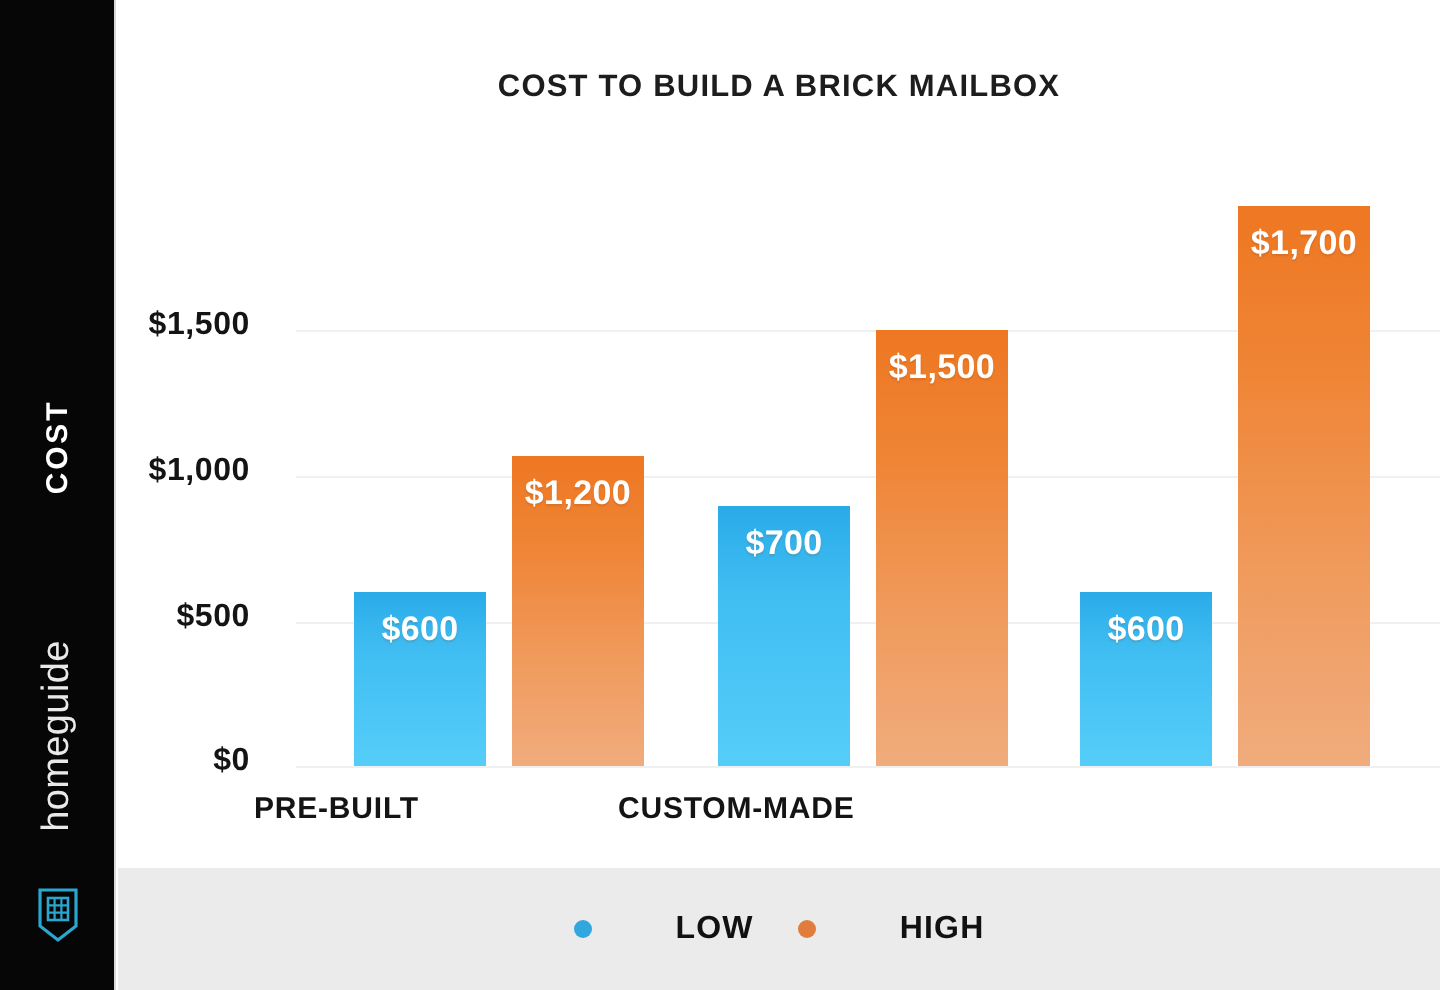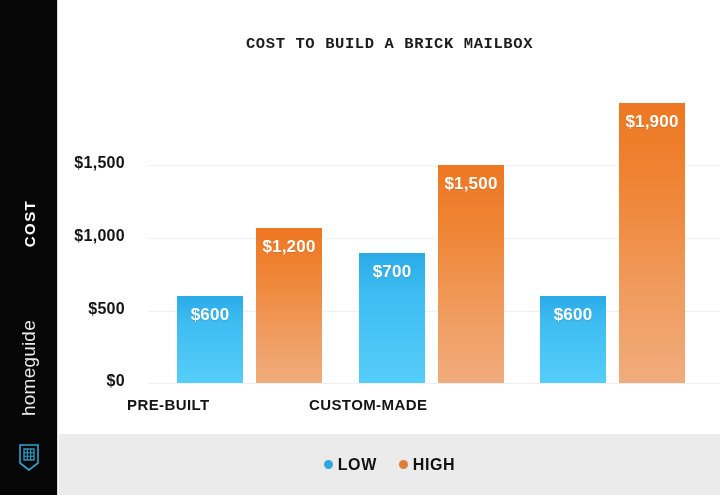--- a/index.html
+++ b/index.html
@@ -41,21 +41,20 @@
   
   .panel {
     position:absolute; left:59px; top:0; right:0; bottom:0;
     background:#ffffff;
   }
   .chart-title {
     position:absolute; left:0; right:0; top:35px;
     text-align:center;
     font-size:15.5px; font-weight:bold; color:#1d1d1d;
     letter-spacing:0.6px;
-    font-family:Liberation Mono, monospace;
   }
 
   
   .plot {
     position:absolute; left:0; top:0; right:0; bottom:0;
   }
   .gridline {
     position:absolute; left:89px; right:0; height:1px;
     background:#f0f0f0;
   }
@@ -96,21 +95,21 @@
     position:absolute; left:59px; right:0; top:434px; height:61px;
     background:#ebebeb;
     display:flex; align-items:center; justify-content:center;
     gap:22px;
   }
   .legend-item { display:flex; align-items:center; gap:5px; }
   .legend-dot { width:9px; height:9px; border-radius:50%; display:block; }
   .legend-dot.low  { background:#30a8dd; }
   .legend-dot.high { background:#e07c3c; }
   .legend-text {
-    font-size:16px; font-weight:bold; color:#111111; letter-spacing:0.6px;
+    font-size:16px; font-weight:bold; color:#111111; letter-spacing:0.6px;margin-left:37px;
   }
 </style>
 </head>
 <body>
 
 <div class="rail">
   <div class="rail-axis-title">COST</div>
   <div class="rail-brand">homeguide</div>
   <div class="rail-logo">
     <svg viewBox="0 0 30 26" width="30" height="26" aria-hidden="true">
@@ -151,21 +150,21 @@
       <span class="bar-value">$700</span>
     </div>
     <div class="bar high" style="left:379px; height:218px">
       <span class="bar-value">$1,500</span>
     </div>
 
     <div class="bar low" style="left:481px; height:87px">
       <span class="bar-value">$600</span>
     </div>
     <div class="bar high" style="left:560px; height:280px">
-      <span class="bar-value">$1,900</span>
+      <span class="bar-value">$1,700</span>
     </div>
 
     <div class="cat-label" style="left:68px">PRE-BUILT</div>
     <div class="cat-label" style="left:250px">CUSTOM-MADE</div>
 
   </div>
 </div>
 
 <div class="legend-band">
   <div class="legend-item">

